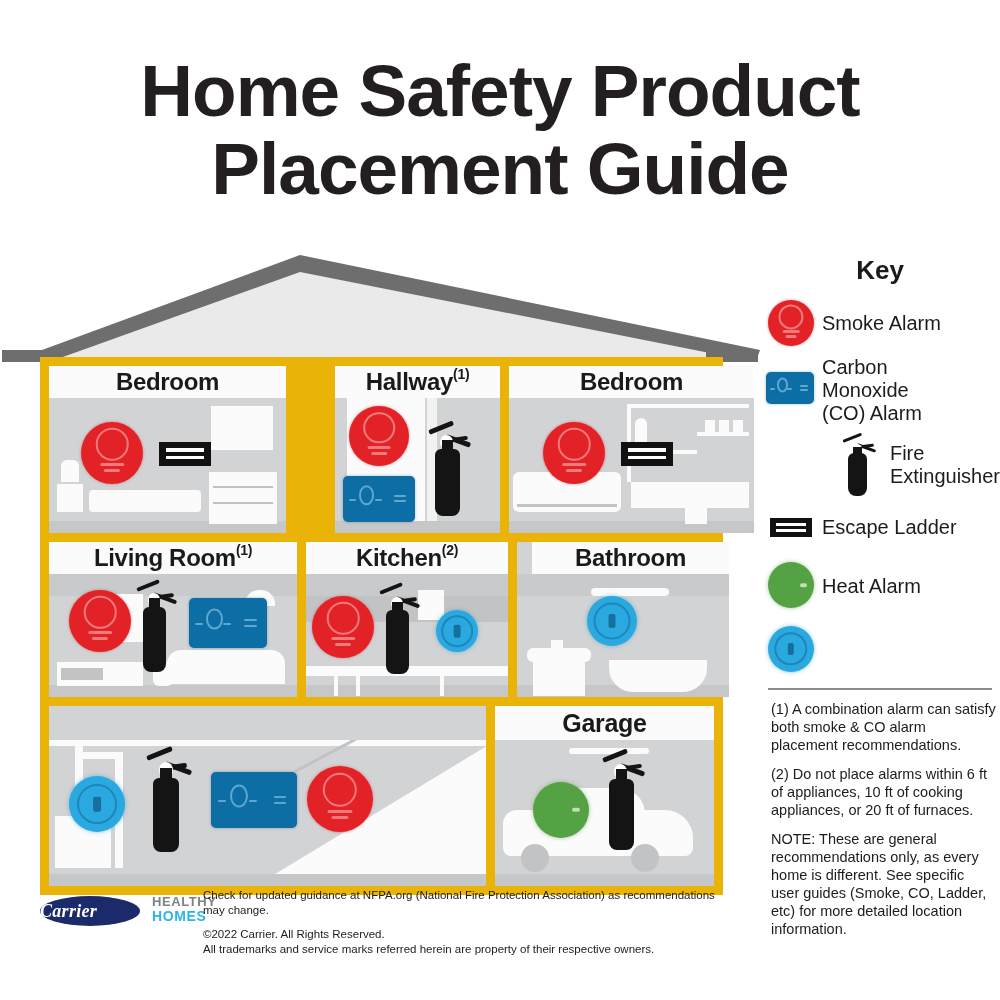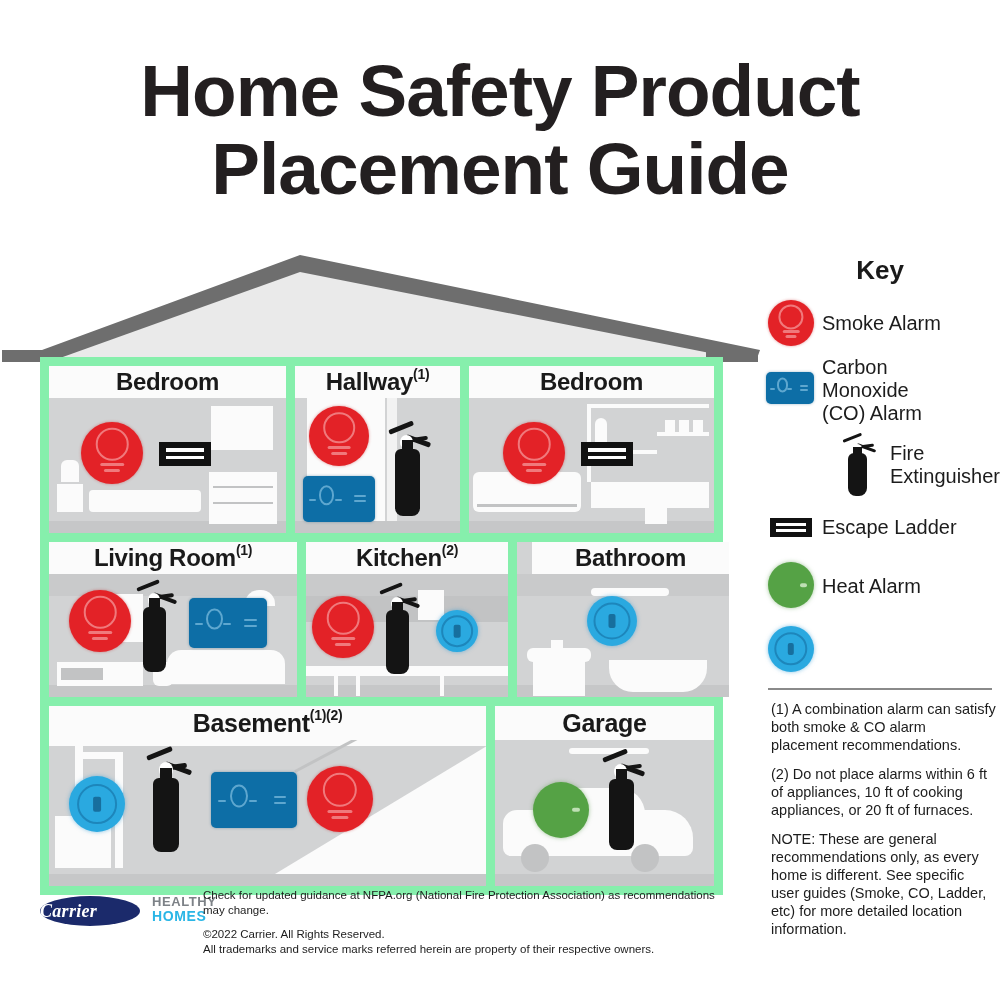--- a/index.html
+++ b/index.html
@@ -22,21 +22,21 @@
     letter-spacing:-1px;
     color:#231f20;
   }
   .title .l2{display:block;}
 
   
   .house{position:absolute;left:0;top:252px;width:760px;height:640px;}
   .roof{position:absolute;left:0;top:0;width:760px;height:110px;}
   .house-body{
     position:absolute;left:40px;top:105px;width:683px;height:538px;
-    background:#86efac;
+    background:#eab308;
   }
 
   
   .floor{position:absolute;left:0;display:flex;}
   .floor-1{top:9px;left:9px;width:665px;height:167px;}
   .floor-2{top:185px;left:9px;width:665px;height:155px;}
   .floor-3{top:349px;left:9px;width:665px;height:180px;}
 
   .room{
     position:relative;background:#d2d3d4;overflow:hidden;
@@ -172,21 +172,21 @@
               <div class="wv" style="top:66%;width:38%;height:3px;"></div>
               <div class="wv" style="top:76%;width:26%;height:3px;"></div>
             </div>
             <div class="ladder" style="position:absolute;left:110px;top:44px;width:52px;height:24px;">
               <div class="slot s1"></div>
               <div class="slot s2"></div>
             </div>
           </div>
         </div>
 
-        <div class="room" style="width:165px;height:167px;">
+        <div class="room" style="width:165px;height:167px;margin-left:40px;">
           <div class="room-head">
             <span>Hallway</span>
               <sup>(1)</sup>
           </div>
           <div class="room-body">
             <div class="sil white" style="left:12px;top:0px;width:78px;height:135px;"></div>
             <div class="sil" style="left:92px;top:0px;width:10px;height:135px;"></div>
             <div class="floorline"></div>
             <div class="dev smoke" style="left:14px;top:8px;width:60px;height:60px;">
               <div class="ring"></div>
@@ -332,24 +332,20 @@
               <div class="ring" style="width:66%;height:66%;"></div>
               <div class="core" style="width:14%;height:28%;"></div>
             </div>
           </div>
         </div>
       </div>
 
       <div class="floor floor-3">
 
         <div class="room" style="width:437px;height:180px;">
-          <div class="room-head">
-            <span>Basement</span>
-              <sup>(1)(2)</sup>
-          </div>
           <div class="room-body">
             <div class="sil white" style="left:0px;top:0px;width:437px;height:6px;"></div>
             <div class="sil white" style="left:26px;top:6px;width:8px;height:122px;"></div>
             <div class="sil white" style="left:26px;top:12px;width:46px;height:7px;"></div>
             <div class="sil white" style="left:66px;top:12px;width:8px;height:116px;"></div>
             <div class="sil white" style="left:6px;top:76px;width:56px;height:52px;"></div>
             <div class="sil white" style="left:226px;top:6px;width:212px;height:128px;clip-path:polygon(0 100%,100% 0,100% 100%);"></div>
             <div class="sil dark" style="left:246px;top:30px;width:190px;height:3px;transform:rotate(-28deg);transform-origin:left center;"></div>
             <div class="floorline"></div>
             <div class="dev water" style="left:20px;top:36px;width:56px;height:56px;">

